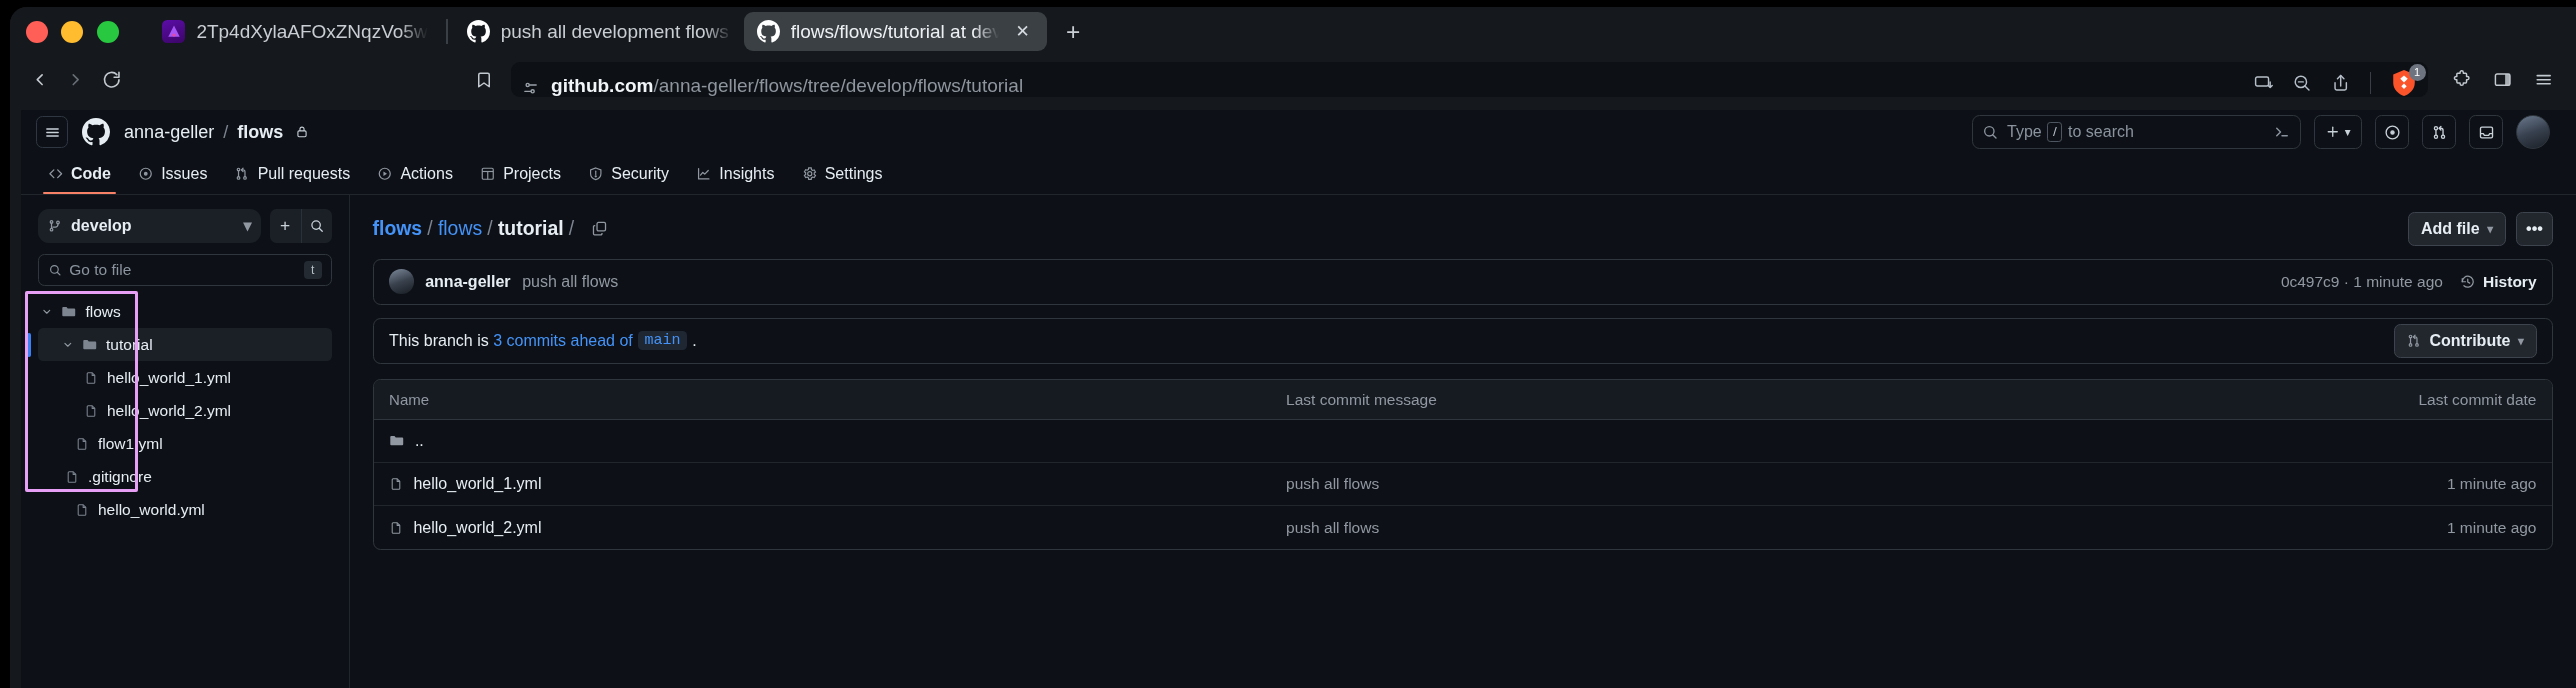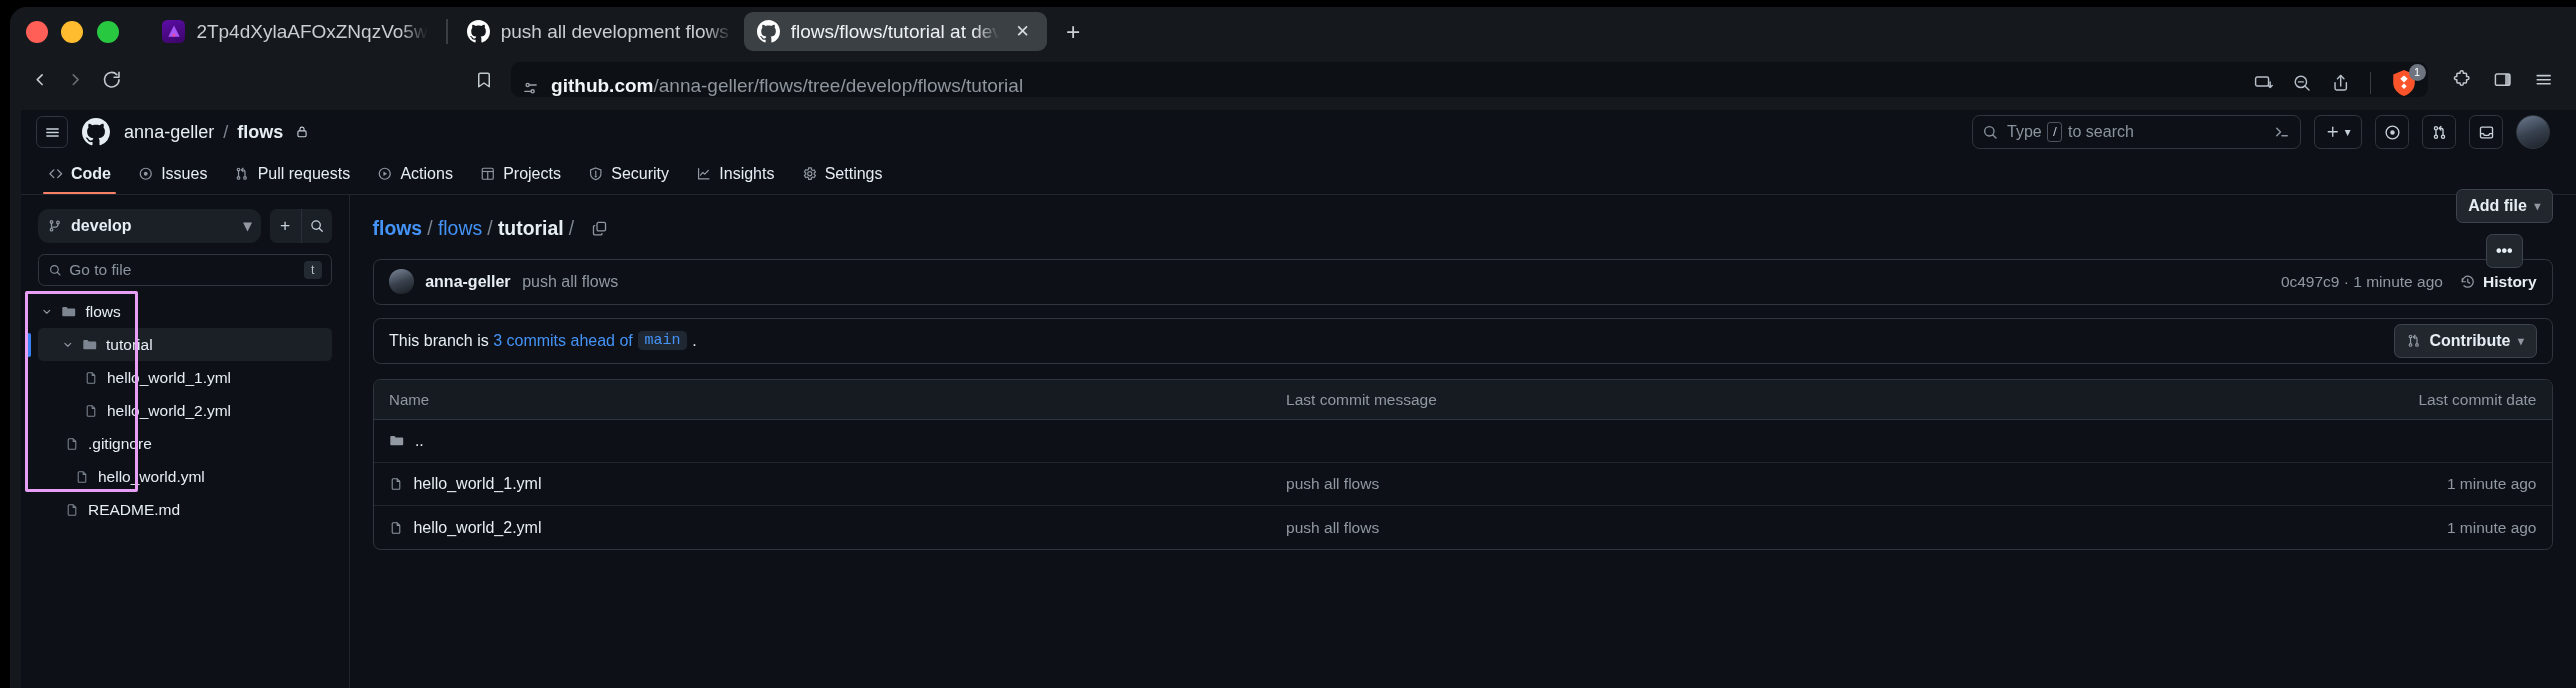--- a/index.html
+++ b/index.html
@@ -267,21 +267,21 @@
 
   
   .main { flex: 1; padding: 15.5px 23px 0 23px; min-width: 0; }
   .crumb-row { display: flex; align-items: center; gap: 10.3px; height: 37px; }
   .crumbs { font-size: 19.4px; display: flex; align-items: center; gap: 5.2px; }
   .crumbs a { color: #4493f8; text-decoration: none; font-weight: 700; }
   .crumbs a.plain { font-weight: 400; }
   .crumbs .sep { color: #7d8590; font-weight: 400; }
   .crumbs .cur { color: #e6edf3; font-weight: 700; }
   .copy-btn { width: 30px; height: 30px; display: flex; align-items: center; justify-content: center; color: #9198a1; border-radius: 5.2px; }
-  .crumb-right { margin-left: auto; display: flex; align-items: center; gap: 10.3px; flex-direction: column; }
+  .crumb-right { margin-left: auto; display: flex; align-items: center; gap: 10.3px; }
   .btn {
     height: 34px; background: #22272e; border: 0.6px solid #3d444d;
     border-radius: 6.5px; display: flex; align-items: center; gap: 7.7px;
     padding: 0 11.6px; font-size: 16px; color: #e6edf3; font-weight: 600;
   }
   .btn .caret { color: #9198a1; }
   .btn.square { width: 37px; justify-content: center; padding: 0; }
 
   .commit-card {
     margin-top: 11.6px;
@@ -719,20 +719,29 @@
             <div class="tree-row" style="padding-left:41px">
               <span class="ico">
                   <svg width="14" height="14" viewBox="0 0 24 24" fill="none" stroke="currentColor" stroke-width="1.8" stroke-linejoin="round">
                     <path d="M14 3H7a1.5 1.5 0 0 0-1.5 1.5v15A1.5 1.5 0 0 0 7 21h10a1.5 1.5 0 0 0 1.5-1.5V7.5z"></path>
                     <path d="M14 3v4.5h4.5"></path>
                   </svg>
                 </span>
               <span class="tree-label">hello_world_2.yml</span>
             </div>
 
+            <div class="tree-row" style="padding-left:32px">
+              <span class="ico">
+                  <svg width="14" height="14" viewBox="0 0 24 24" fill="none" stroke="currentColor" stroke-width="1.8" stroke-linejoin="round">
+                    <path d="M14 3H7a1.5 1.5 0 0 0-1.5 1.5v15A1.5 1.5 0 0 0 7 21h10a1.5 1.5 0 0 0 1.5-1.5V7.5z"></path>
+                    <path d="M14 3v4.5h4.5"></path>
+                  </svg>
+                </span>
+              <span class="tree-label">flow1.yml</span>
+            </div>
 
 
             <div class="tree-row" style="padding-left:22px">
               <span class="ico">
                   <svg width="14" height="14" viewBox="0 0 24 24" fill="none" stroke="currentColor" stroke-width="1.8" stroke-linejoin="round">
                     <path d="M14 3H7a1.5 1.5 0 0 0-1.5 1.5v15A1.5 1.5 0 0 0 7 21h10a1.5 1.5 0 0 0 1.5-1.5V7.5z"></path>
                     <path d="M14 3v4.5h4.5"></path>
                   </svg>
                 </span>
               <span class="tree-label">.gitignore</span>
@@ -741,29 +750,20 @@
             <div class="tree-row" style="padding-left:32px">
               <span class="ico">
                   <svg width="14" height="14" viewBox="0 0 24 24" fill="none" stroke="currentColor" stroke-width="1.8" stroke-linejoin="round">
                     <path d="M14 3H7a1.5 1.5 0 0 0-1.5 1.5v15A1.5 1.5 0 0 0 7 21h10a1.5 1.5 0 0 0 1.5-1.5V7.5z"></path>
                     <path d="M14 3v4.5h4.5"></path>
                   </svg>
                 </span>
               <span class="tree-label">hello_world.yml</span>
             </div>
 
-            <div class="tree-row" style="padding-left:22px">
-              <span class="ico">
-                  <svg width="14" height="14" viewBox="0 0 24 24" fill="none" stroke="currentColor" stroke-width="1.8" stroke-linejoin="round">
-                    <path d="M14 3H7a1.5 1.5 0 0 0-1.5 1.5v15A1.5 1.5 0 0 0 7 21h10a1.5 1.5 0 0 0 1.5-1.5V7.5z"></path>
-                    <path d="M14 3v4.5h4.5"></path>
-                  </svg>
-                </span>
-              <span class="tree-label">README.md</span>
-            </div>
 
             <div class="tree-highlight" style="left:-13px; top:-3.9px; width:113px; height:201px;"></div>
           </div>
         </div>
 
         <div class="main">
 
           <div class="crumb-row">
             <div class="crumbs">
               <a href="#">flows</a>

